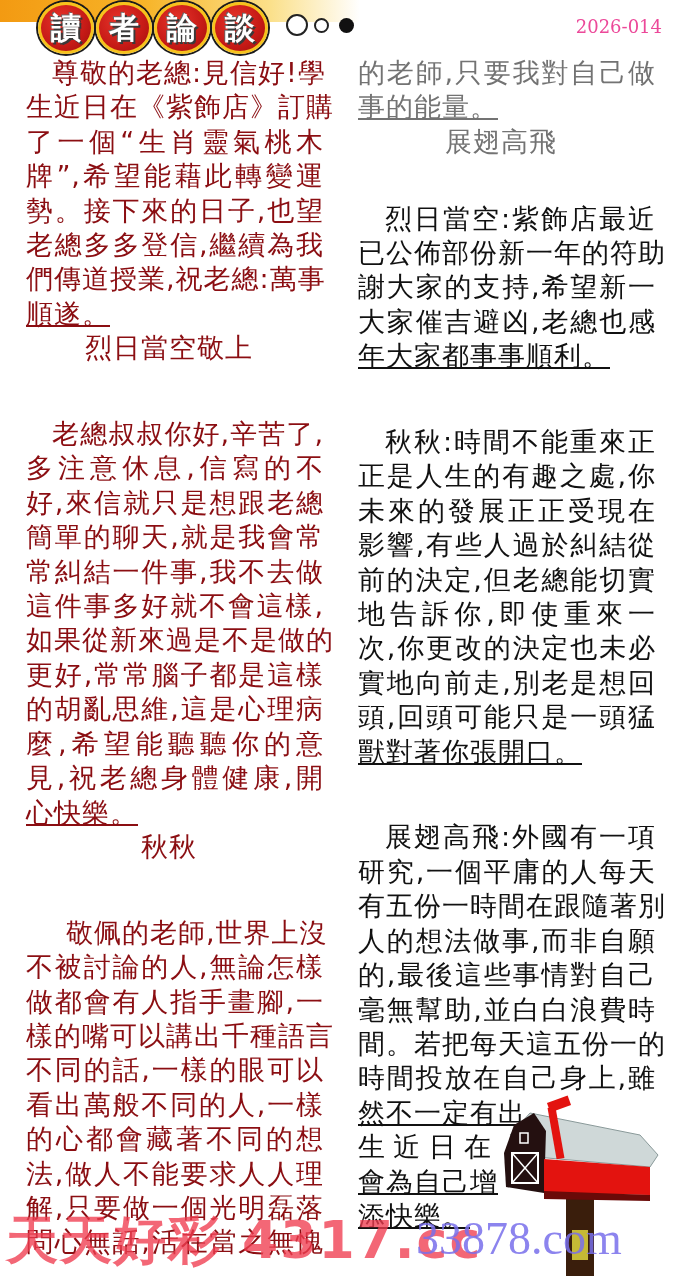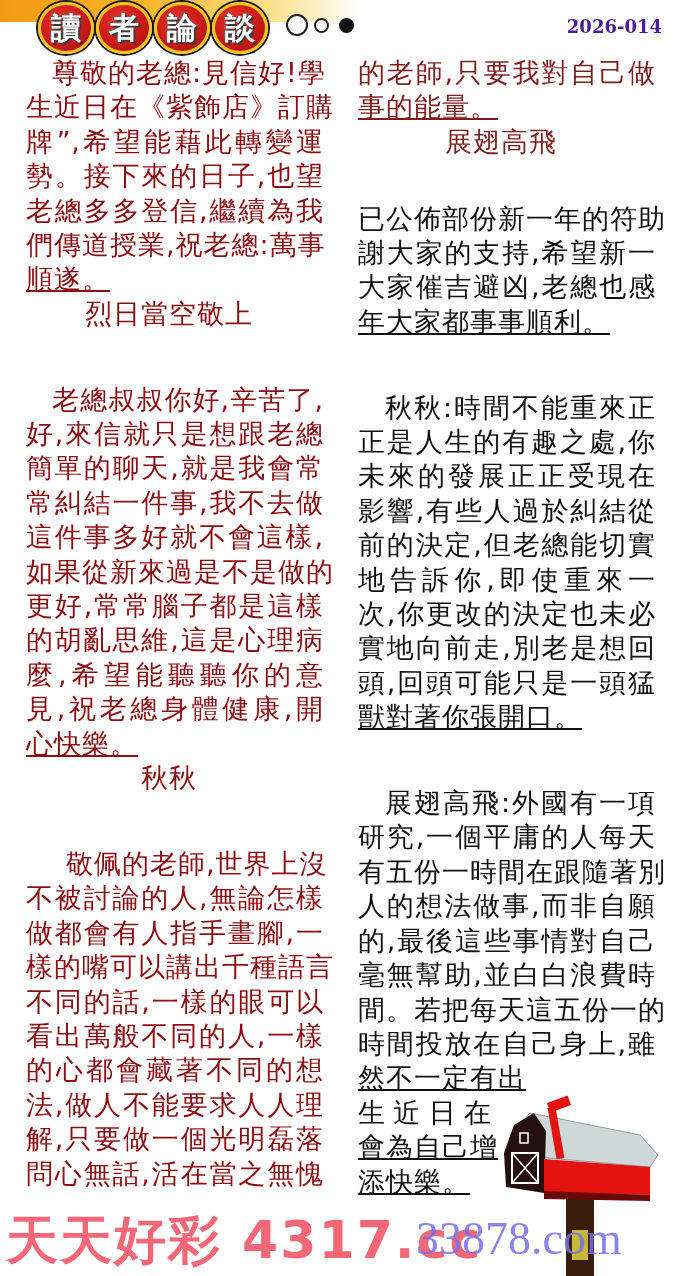--- a/index.html
+++ b/index.html
@@ -24,27 +24,27 @@
     text-shadow: 2px 2px 0 #3a3a3a, -1px -1px 0 #666;
     font-family: "DejaVu Sans", sans-serif;
   }
   .dots { position: absolute; left: 286px; top: 14px; display: flex; align-items: center; gap: 6px; }
   .dot { border-radius: 50%; }
   .dot.big { width: 22px; height: 22px; border: 2px solid #222; background: #fff; }
   .dot.mid { width: 15px; height: 15px; border: 2px solid #222; background: #fff; }
   .dot.fill { width: 15px; height: 15px; background: #111; margin-left: 4px; }
   .issue {
     position: absolute; right: 18px; top: 16px;
-    font-family: "DejaVu Serif", "Liberation Serif", serif; font-size: 18px; font-weight: bold; color: #4c1d95; text-align: center;
+    font-family: "DejaVu Serif", "Liberation Serif", serif; font-size: 18px; font-weight: normal; color: #ec4899; text-align: center;
   }
 
   .col { position: absolute; top: 56px; font-size: 27px; line-height: 34.4px; letter-spacing: 1px; }
   .col.left { left: 14px; width: 310px; color: #8b0e12; }
   .col.right { left: 346px; width: 310px; color: #111111; }
-  .col.right .red { color: #7f1d1d; }
+  .col.right .red { color: #737373; }
   .para { text-align: justify; text-align-last: left; margin-bottom: 0; margin-left: 12px; }
   .para .indent { display: inline-block; width: 26px; }
   .sig { text-align: center; }
   .gap { height: 34.4px; }
   .gap2 { height: 17px; }
   .line { display: block; white-space: nowrap; text-align: justify; text-align-last: justify; }
   .line.last { text-align-last: left; text-decoration: underline; }
 
   .mailbox {
     position: absolute; left: 500px; top: 1095px; width: 160px; height: 181px;
@@ -77,32 +77,34 @@
     <span class="dot mid"></span>
     <span class="dot fill"></span>
   </div>
   <div class="issue">2026-014</div>
 </div>
 
 <div class="col left">
   <div class="para">
     <span class="line"><span class="indent"></span><span>尊敬的老總:見信好!學</span></span>
     <span class="line">生近日在《紫飾店》訂購</span>
+    <span class="line">了一個“生肖靈氣桃木</span>
     <span class="line">牌”,希望能藉此轉變運</span>
     <span class="line">勢。接下來的日子,也望</span>
     <span class="line">老總多多登信,繼續為我</span>
     <span class="line">們傳道授業,祝老總:萬事</span>
     <span class="line last">順遂。</span>
   </div>
   <div class="sig">烈日當空敬上</div>
   <div class="gap"></div>
   <div class="gap2"></div>
 
   <div class="para">
     <span class="line"><span class="indent"></span><span>老總叔叔你好,辛苦了,</span></span>
+    <span class="line">多注意休息,信寫的不</span>
     <span class="line">好,來信就只是想跟老總</span>
     <span class="line">簡單的聊天,就是我會常</span>
     <span class="line">常糾結一件事,我不去做</span>
     <span class="line">這件事多好就不會這樣,</span>
     <span class="line">如果從新來過是不是做的</span>
     <span class="line">更好,常常腦子都是這樣</span>
     <span class="line">的胡亂思維,這是心理病</span>
     <span class="line">麼,希望能聽聽你的意</span>
     <span class="line">見,祝老總身體健康,開</span>
     <span class="line last">心快樂。</span>
@@ -128,20 +130,21 @@
 <div class="col right">
   <div class="para red">
     <span class="line">的老師,只要我對自己做</span>
     <span class="line last">事的能量。</span>
   </div>
   <div class="sig red">展翅高飛</div>
   <div class="gap"></div>
   <div class="gap2" style="height:8px"></div>
 
   <div class="para">
+    <span class="line"><span class="indent"></span><span>烈日當空:紫飾店最近</span></span>
     <span class="line">已公佈部份新一年的符助</span>
     <span class="line">謝大家的支持,希望新一</span>
     <span class="line">大家催吉避凶,老總也感</span>
     <span class="line last">年大家都事事順利。</span>
   </div>
   <div class="gap"></div>
   <div class="gap2"></div>
 
   <div class="para">
     <span class="line"><span class="indent"></span><span>秋秋:時間不能重來正</span></span>

